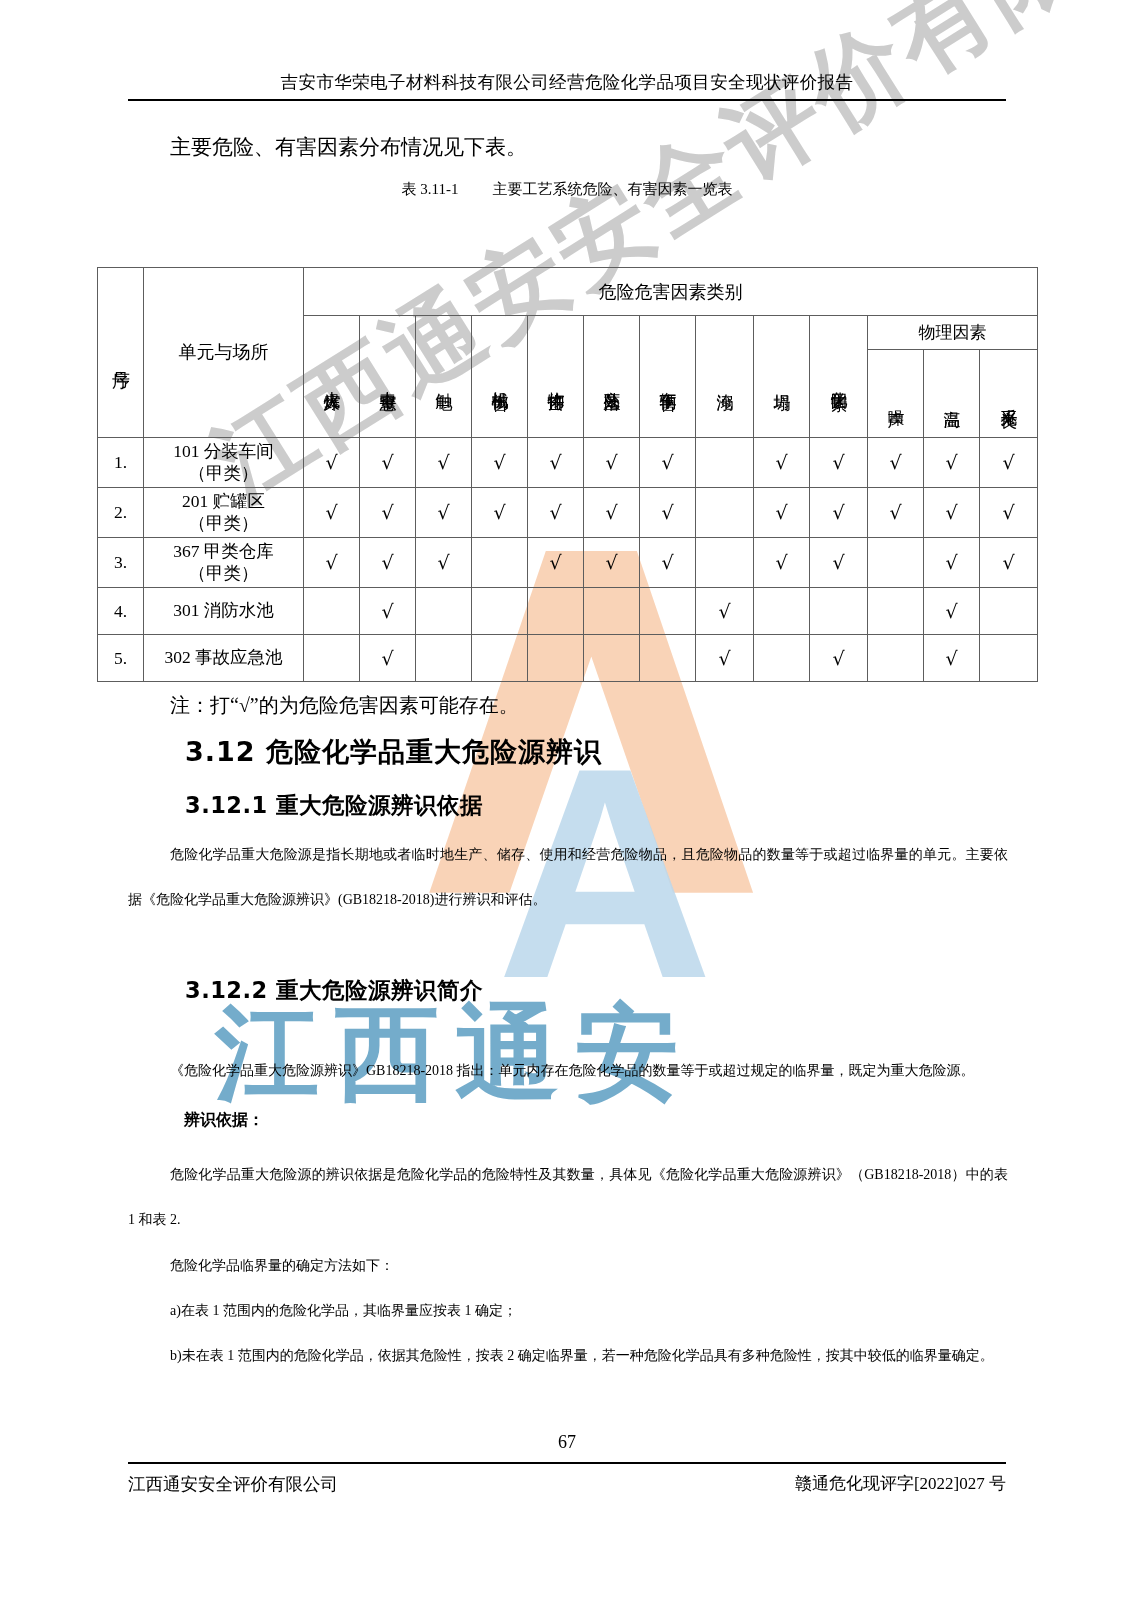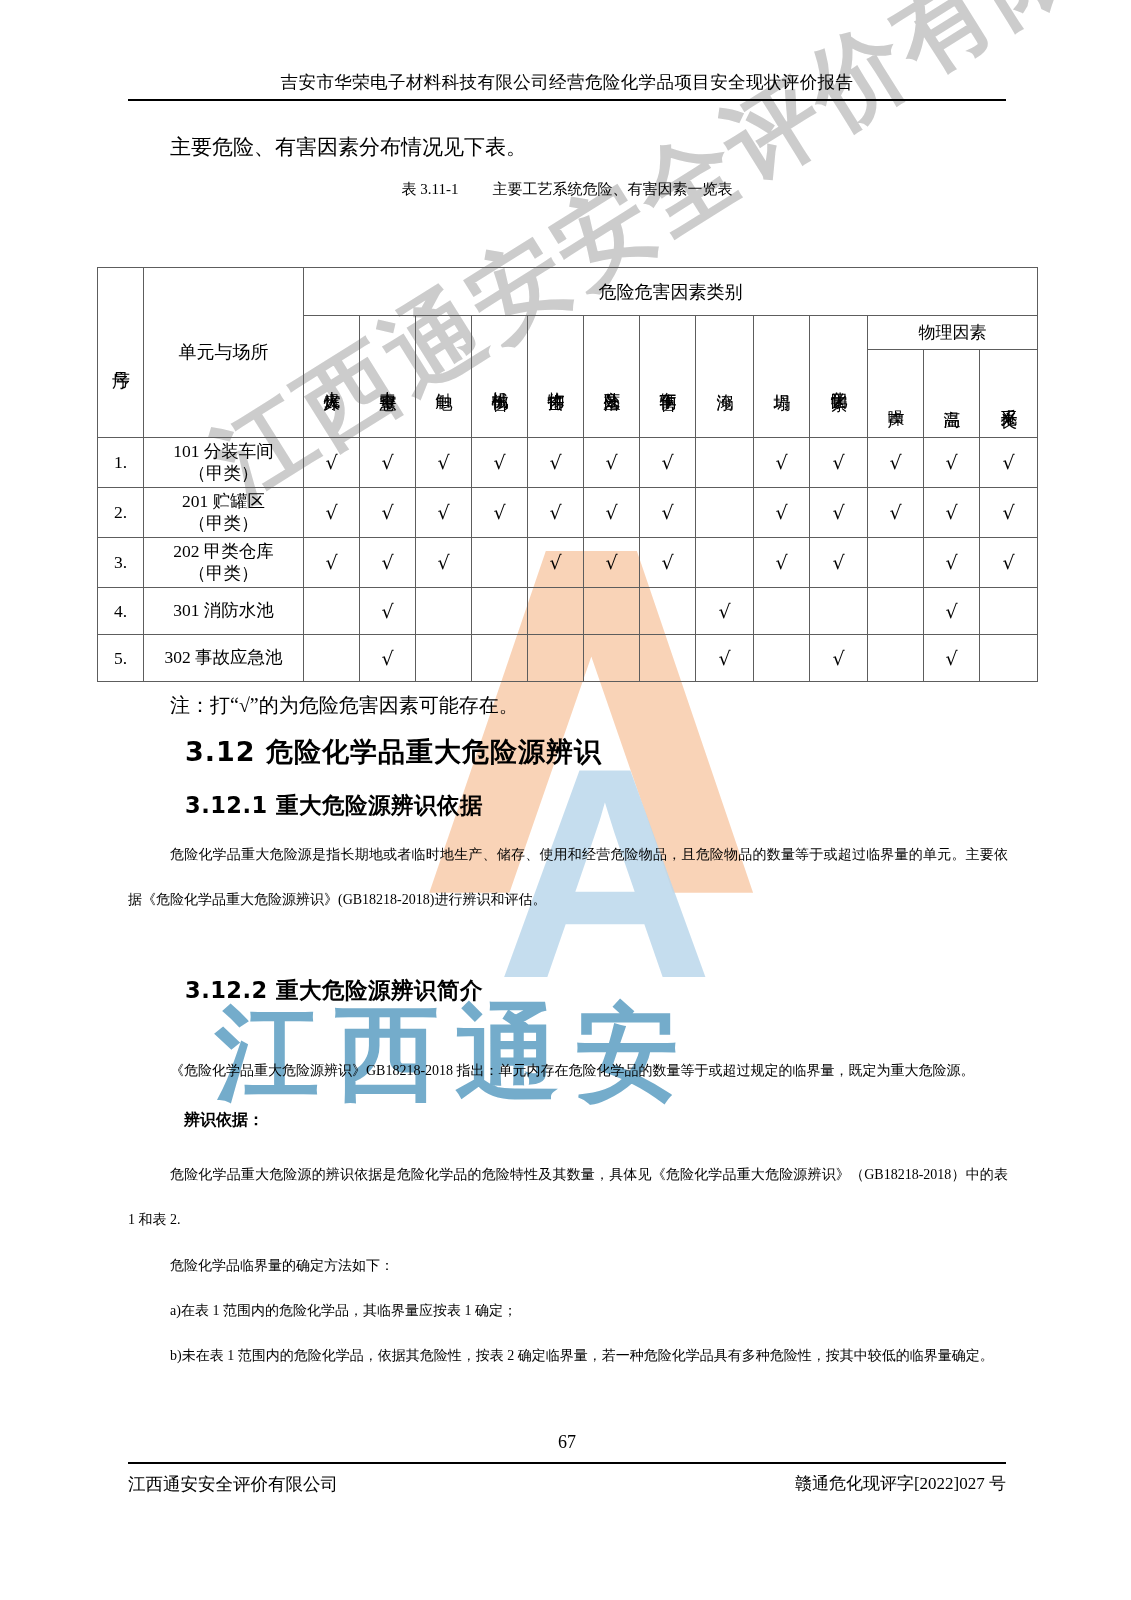--- a/index.html
+++ b/index.html
@@ -329,21 +329,21 @@
           <td></td>
           <td><span class="check">√</span></td>
           <td><span class="check">√</span></td>
           <td><span class="check">√</span></td>
           <td><span class="check">√</span></td>
           <td><span class="check">√</span></td>
         </tr>
         <tr class="body-row tall">
           <td>3.</td>
           <td class="unit-cell">
-            <div>202 甲类仓库</div>
+            <div>367 甲类仓库</div>
             <div>（甲类）</div>
           </td>
           <td><span class="check">√</span></td>
           <td><span class="check">√</span></td>
           <td><span class="check">√</span></td>
           <td></td>
           <td><span class="check">√</span></td>
           <td><span class="check">√</span></td>
           <td><span class="check">√</span></td>
           <td></td>

